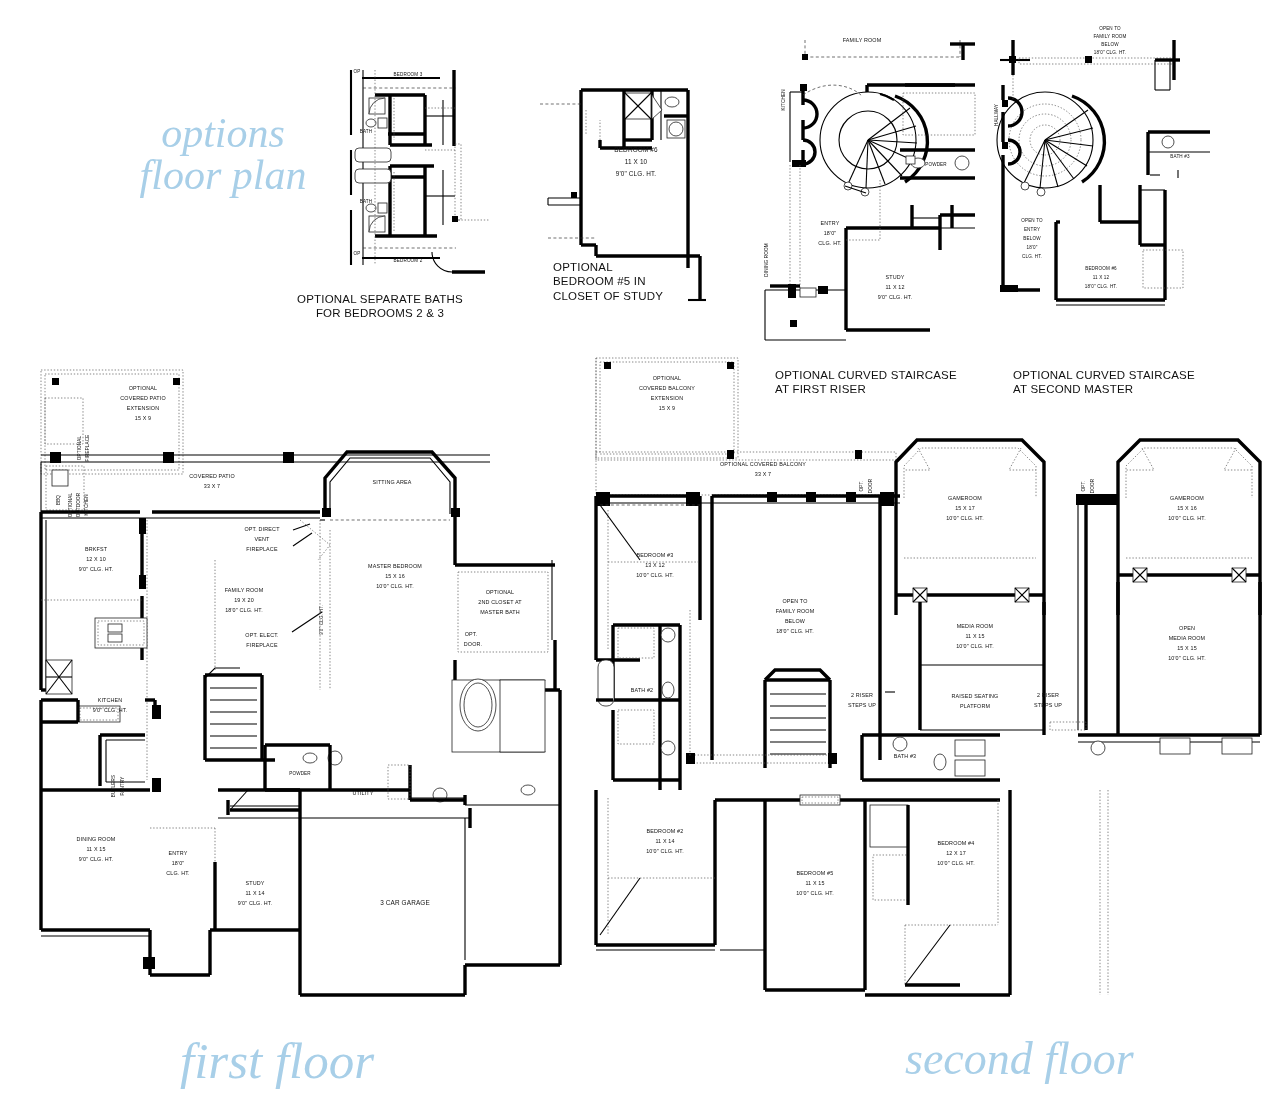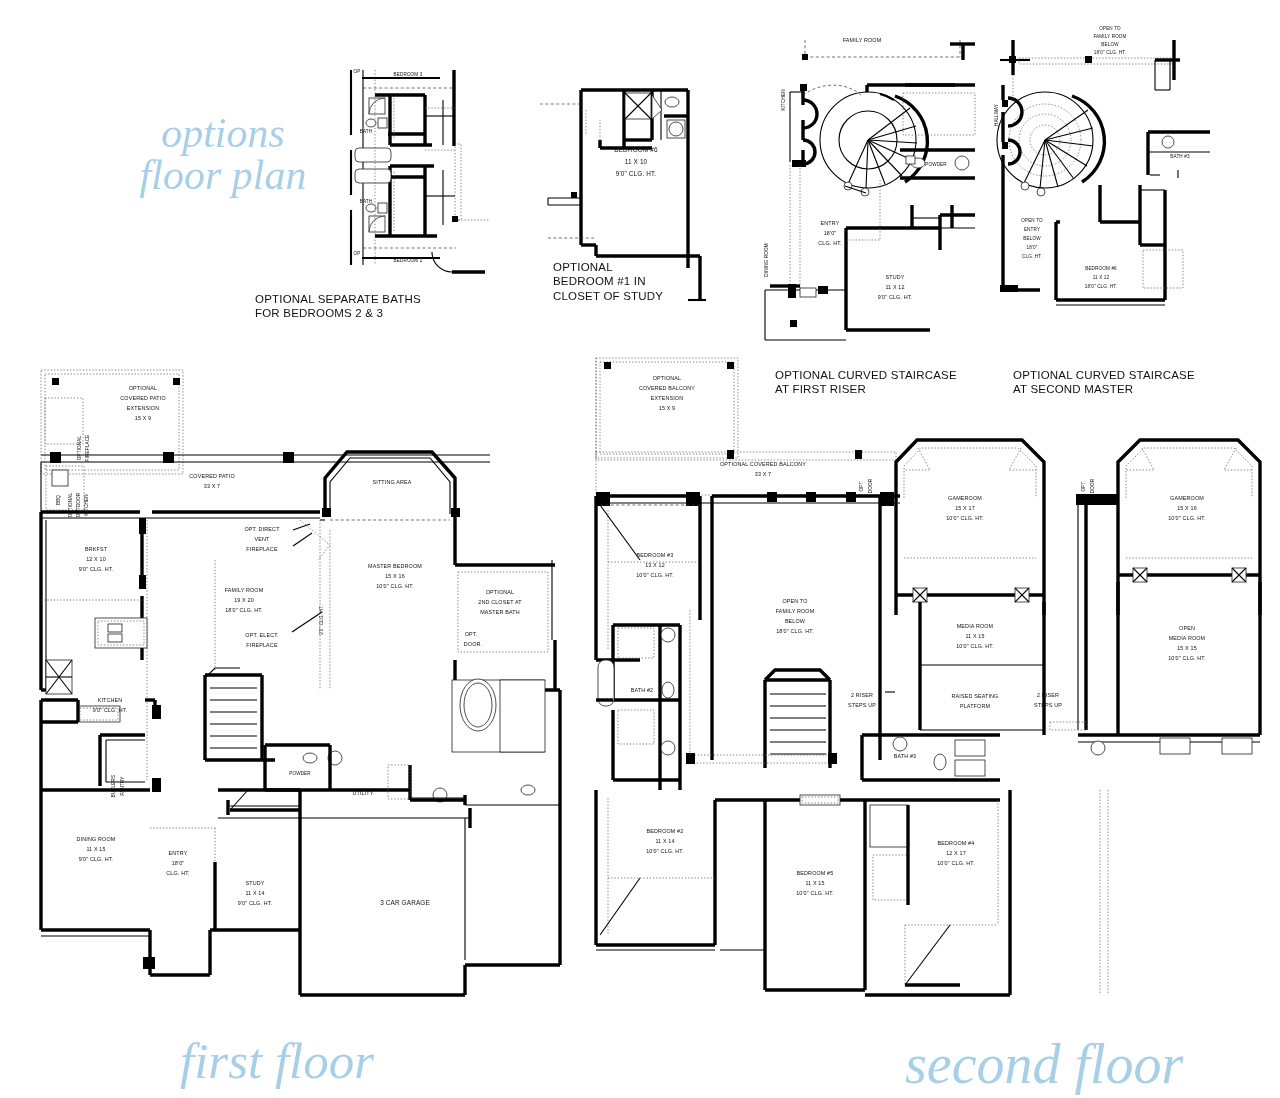--- a/index.html
+++ b/index.html
@@ -2,23 +2,23 @@
 <html><head>
 <meta charset="utf-8">
 <style>
   html,body{margin:0;padding:0;background:#fff;}
   body{width:1280px;height:1098px;position:relative;overflow:hidden;
        font-family:"Liberation Sans",sans-serif;color:#000;}
   .script-title{position:absolute;color:#a8cfe8;font-family:"Liberation Serif",serif;
       font-style:italic;line-height:1.0;}
   #fp-title{left:108px;top:112px;font-size:42px;width:230px;text-align:center;}
   #first-floor-title{left:180px;top:1036px;font-size:51px;}
-  #second-floor-title{left:905px;top:1036px;font-size:56px;}
+  #second-floor-title{left:905px;top:1036px;font-size:46px;}
   .cap{position:absolute;font-size:11.5px;letter-spacing:.2px;line-height:1.25;
-       font-family:"Liberation Sans",sans-serif;color:#111;}
+       text-align:center;font-family:"Liberation Sans",sans-serif;color:#111;}
   svg{position:absolute;left:0;top:0;overflow:visible;}
   .lbl{font-family:"Liberation Sans",sans-serif;font-size:6.4px;fill:#111;
        text-anchor:middle;letter-spacing:.15px;}
   .lbl.s{font-size:5.4px;}
   .lbl.xs{font-size:4.6px;}
   .w{stroke:#000;fill:none;}
   .wt{stroke-width:3.4;}
   .wm{stroke-width:2.1;}
   .wn{stroke-width:1.1;}
   .dash{stroke:#333;stroke-width:.7;fill:none;stroke-dasharray:3 2.4;}
@@ -35,21 +35,21 @@
 </div>
 <div class="script-title" id="first-floor-title">first floor</div>
 <div class="script-title" id="second-floor-title">second floor</div>
 
 <div class="cap" style="left:255px;top:292px;width:250px;">
   <div>OPTIONAL SEPARATE BATHS</div>
   <div>FOR BEDROOMS 2 &amp; 3</div>
 </div>
 <div class="cap" style="left:553px;top:260px;width:160px;text-align:left;">
   <div>OPTIONAL</div>
-  <div>BEDROOM #1 IN</div>
+  <div>BEDROOM #5 IN</div>
   <div>CLOSET OF STUDY</div>
 </div>
 <div class="cap" style="left:775px;top:368px;width:210px;text-align:left;">
   <div>OPTIONAL CURVED STAIRCASE</div>
   <div>AT FIRST RISER</div>
 </div>
 <div class="cap" style="left:1013px;top:368px;width:215px;text-align:left;">
   <div>OPTIONAL CURVED STAIRCASE</div>
   <div>AT SECOND MASTER</div>
 </div>

